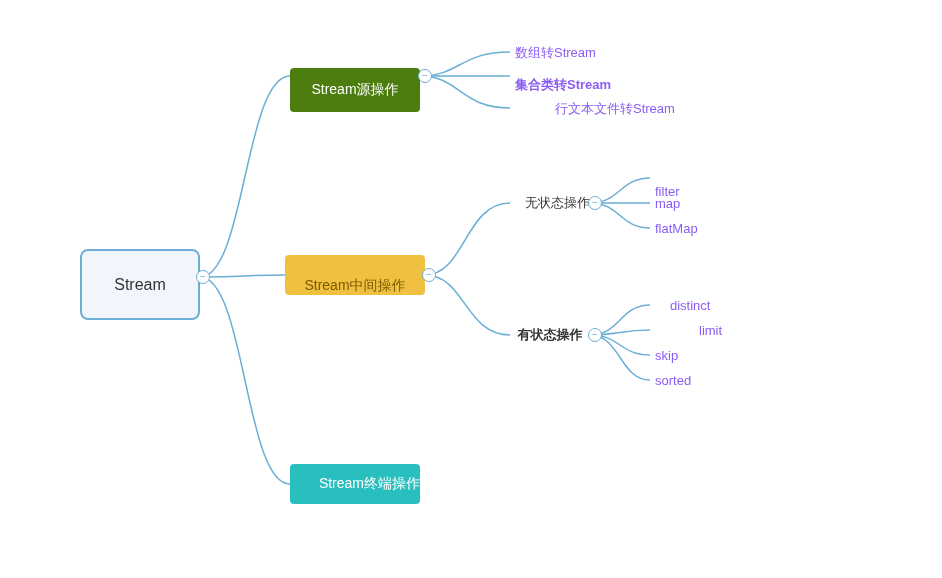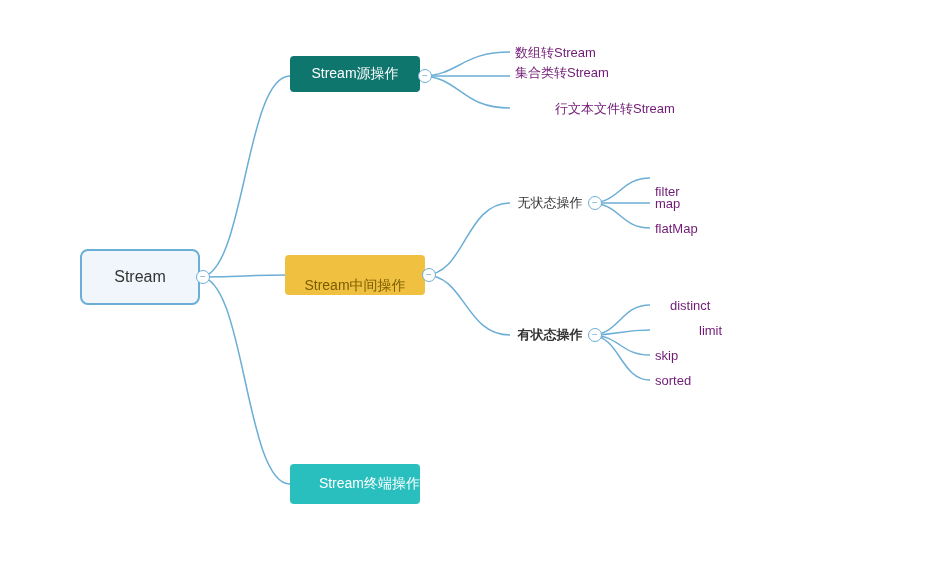--- a/index.html
+++ b/index.html
@@ -20,38 +20,38 @@
     .node-box {
       position: absolute;
       display: flex;
       align-items: center;
       justify-content: center;
       text-align: center;
       font-size: 14px;
     }
     .node-root {
       width: 120px;
-      height: 56px;
+      height: 71px;
       border: 2px solid #6baed6;
       border-radius: 8px;
       background: #f0f6fb;
       color: #333;
       font-size: 16px;
       left: 80px;
       top: 249px;
     }
     .node-l1-source {
       width: 130px;
-      height: 36px;
-      background: #0f766e;
+      height: 44px;
+      background: #4d7c0f;
       border-radius: 4px;
       color: #fff;
       font-size: 14px;
       left: 290px;
-      top: 56px;
+      top: 68px;
     }
     .node-l1-middle {
       width: 140px;
       height: 40px;
       background: #f0c040;
       border-radius: 4px;
       color: #7a5c00;
       font-size: 14px;
       left: 285px;
       top: 255px;
@@ -68,34 +68,35 @@
       top: 464px;
       justify-content: flex-end;
     }
     .node-l2-stateless {
       width: 80px;
       height: 30px;
       font-size: 13px;
       color: #333;
       left: 510px;
       top: 188px;
+      justify-content: flex-end;
     }
     .node-l2-stateful {
       width: 80px;
       height: 30px;
       font-size: 13px;
       color: #333;
       left: 510px;
       top: 320px;
       font-weight: bold;
     }
     .leaf-text {
       position: absolute;
       font-size: 13px;
-      color: #701a75;
+      color: #8b5cf6;
       white-space: nowrap;
     }
     .circle-minus {
       position: absolute;
       width: 14px;
       height: 14px;
       border-radius: 50%;
       border: 1.5px solid #6baed6;
       background: #fff;
       display: flex;
@@ -151,21 +152,21 @@
   <span>Stream中间操作</span>
 </div>
 
 <div class="circle-minus" style="left:422px;top:268px;">−</div>
 
 <div class="node-box node-l1-terminal">
   <span>Stream终端操作</span>
 </div>
 
 <span class="leaf-text" style="left:515px;top:44px;">数组转Stream</span>
-<span class="leaf-text" style="left:515px;top:64px;">集合类转Stream</span>
+<span class="leaf-text" style="left:515px;top:76px;font-weight:bold;">集合类转Stream</span>
 <span class="leaf-text" style="left:515px;top:100px;margin-left:40px;">行文本文件转Stream</span>
 
 <div class="node-box node-l2-stateless">
   <span>无状态操作</span>
 </div>
 
 <div class="circle-minus" style="left:588px;top:196px;">−</div>
 
 <div class="node-box node-l2-stateful">
   <span>有状态操作</span>

